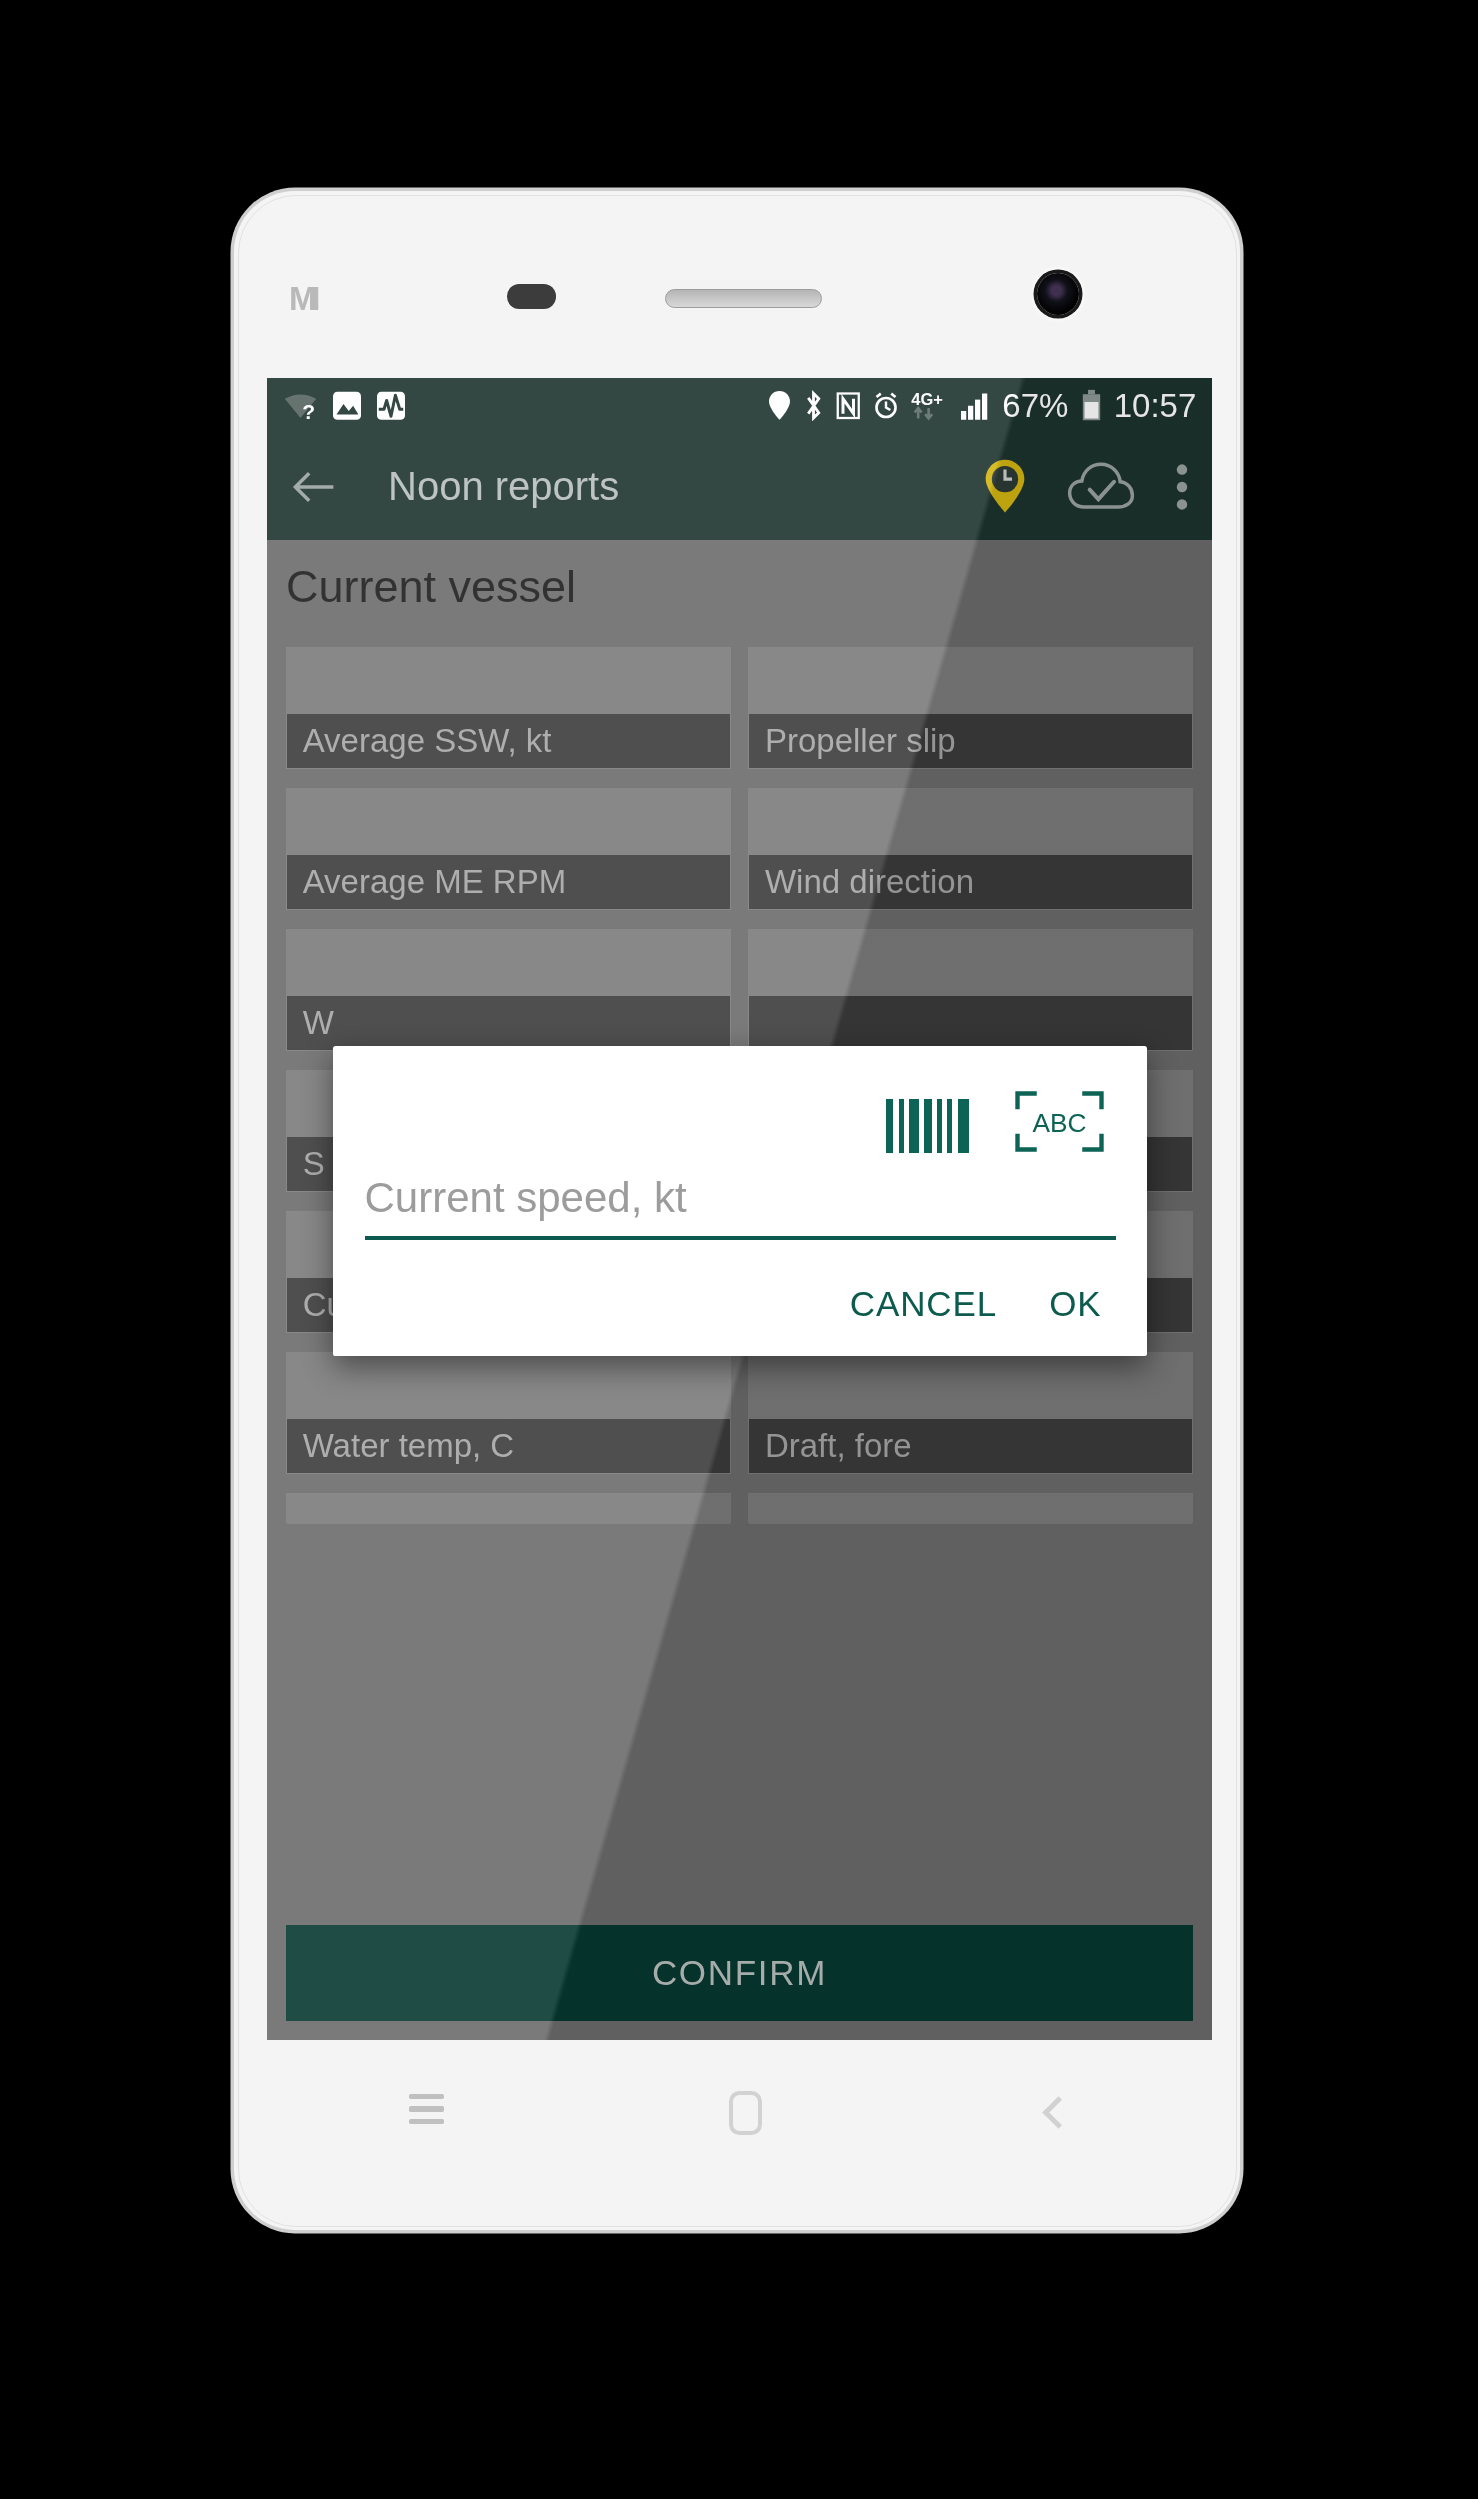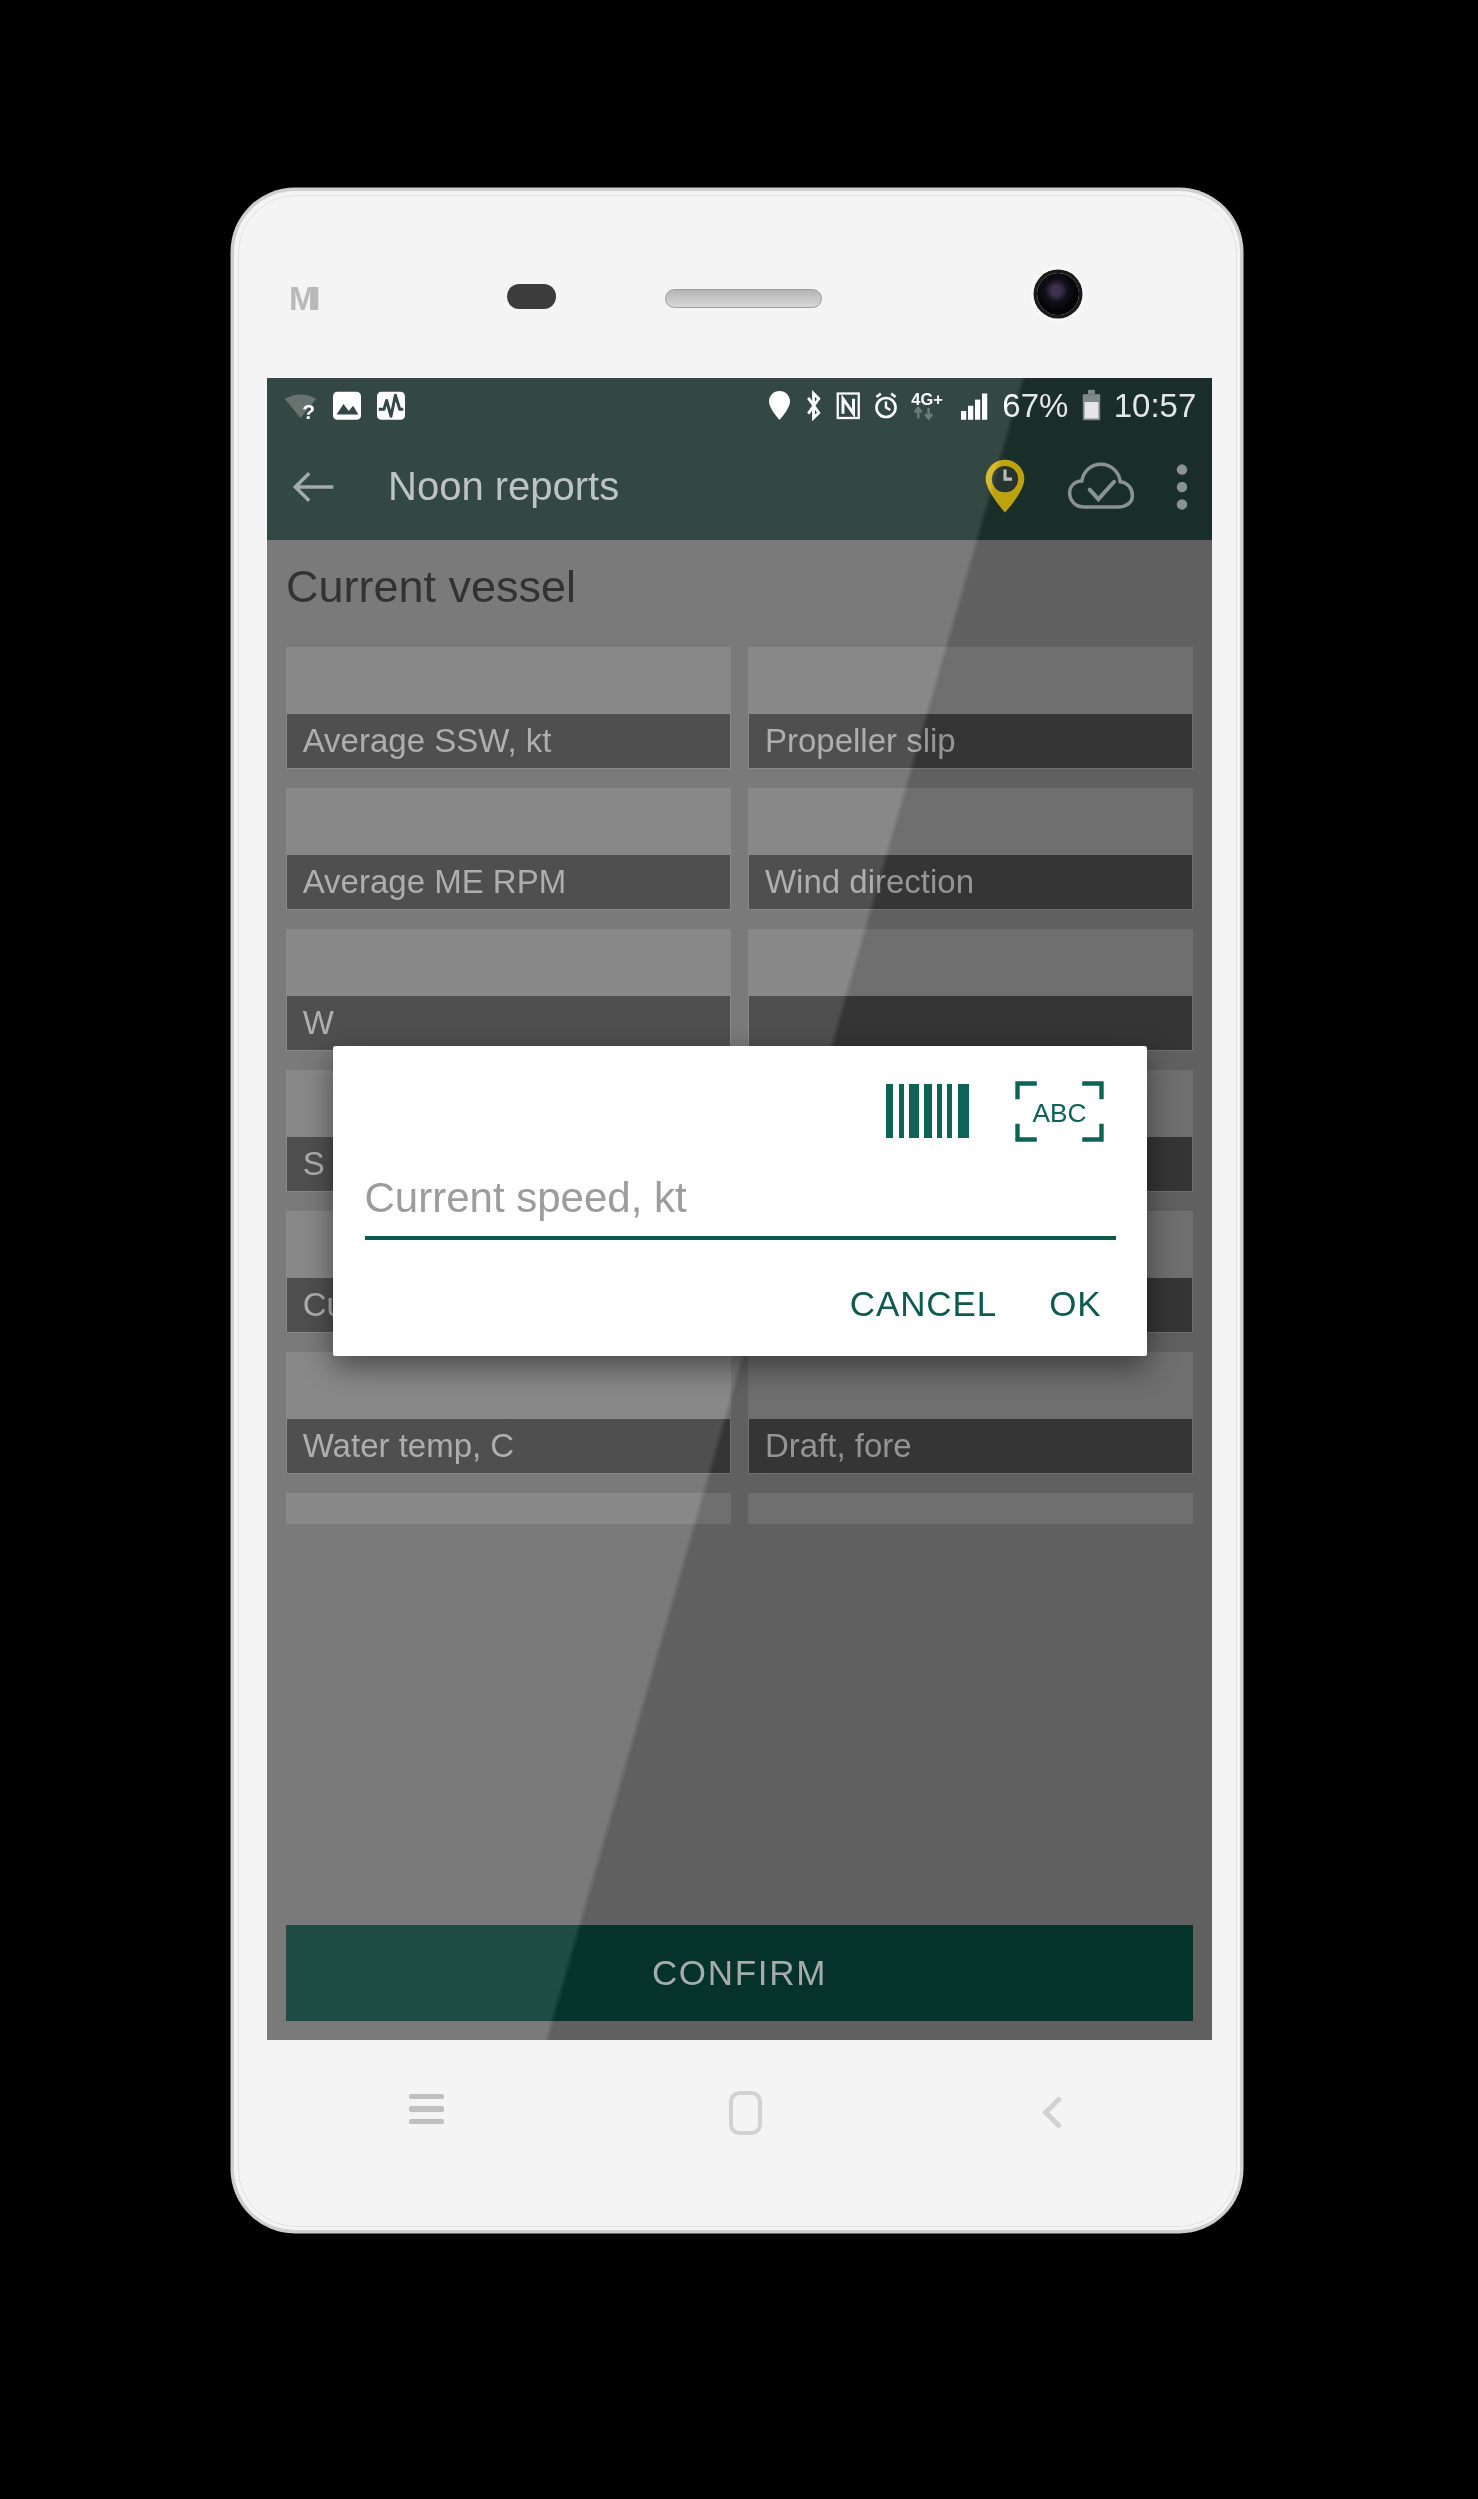--- a/index.html
+++ b/index.html
@@ -165,21 +165,21 @@
     position: absolute;
     left: 66px; top: 668px;
     width: 814px;
     background: #fff;
     z-index: 60;
     box-shadow: 0 10.5px 30px rgba(0,0,0,0.45);
     border-radius: 2.6px;
     padding: 23px 31.5px 15.7px 31.5px;
   }
   #dialog-scan-icons {
-    display: flex; justify-content: flex-end; align-items: center;
+    display: flex; justify-content: flex-end; align-items: flex-end;
     gap: 45px; padding-right: 10.5px; height: 84px;
   }
   #dialog-field { margin-top: 12.2px; }
   #dialog-placeholder {
     font-size: 42px; color: #9c9c9c;
     padding: 8.7px 0 14px 0;
     font-family: "Liberation Sans", sans-serif;
   }
   #dialog-underline { height: 4.4px; background: #0d5b4e; }
   #dialog-actions {

